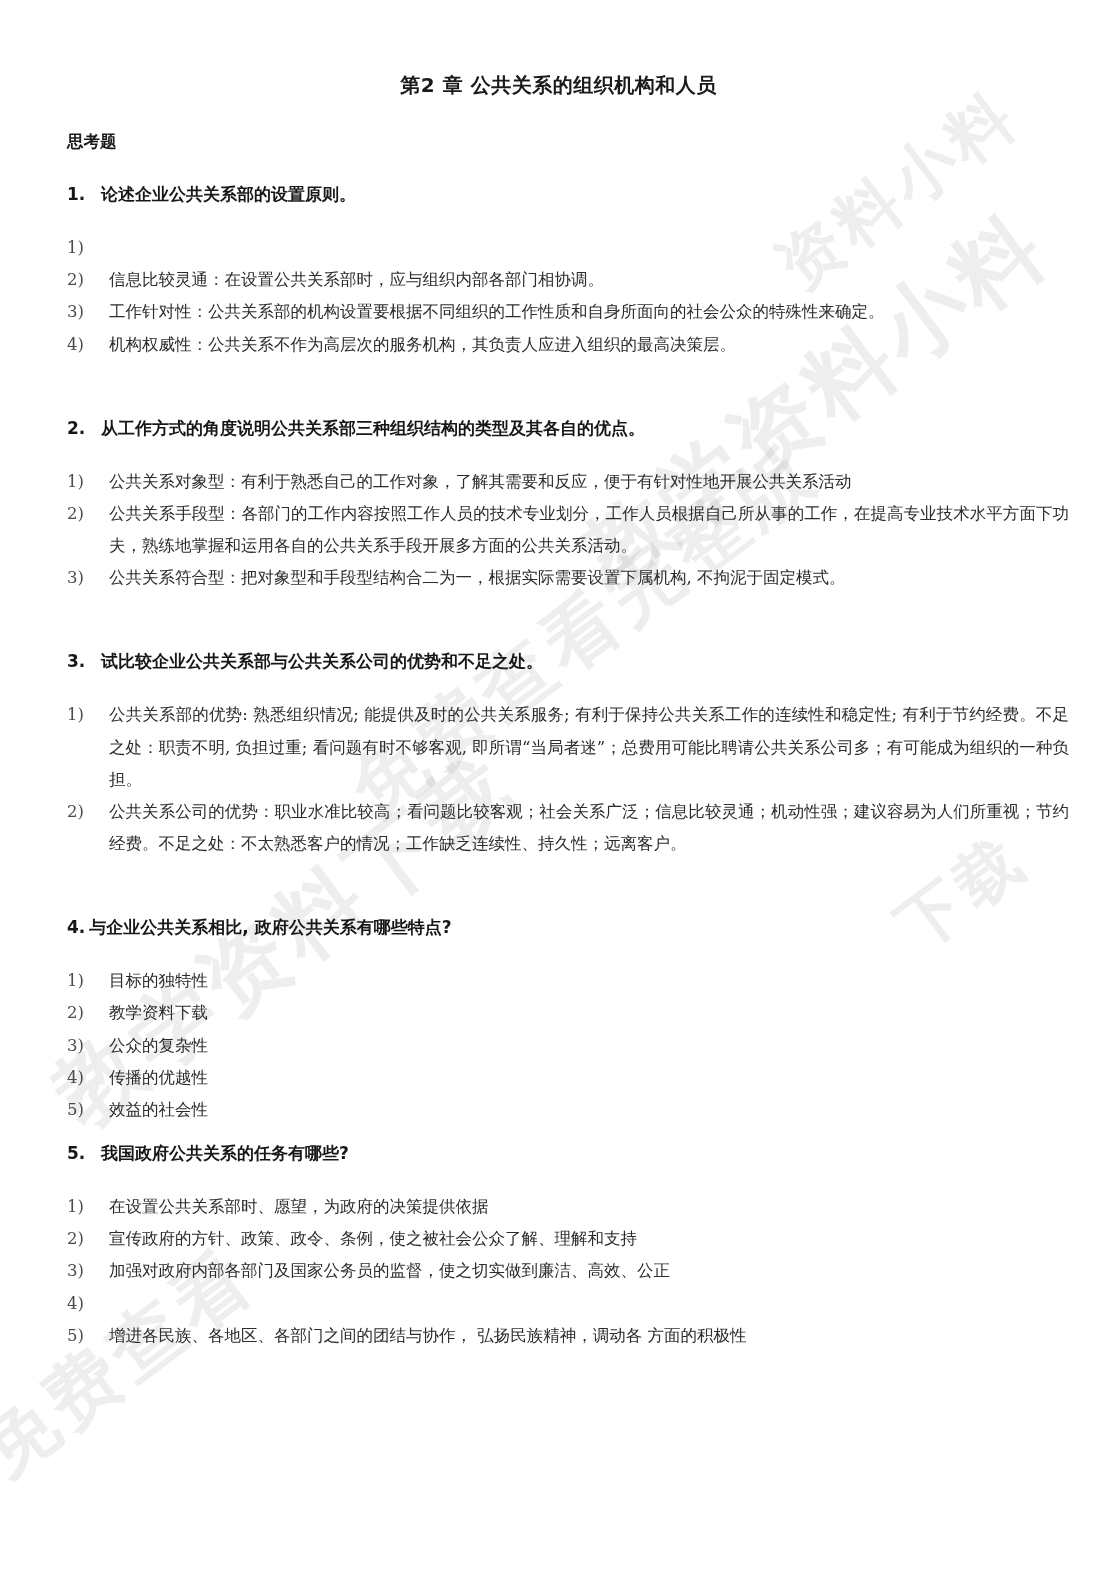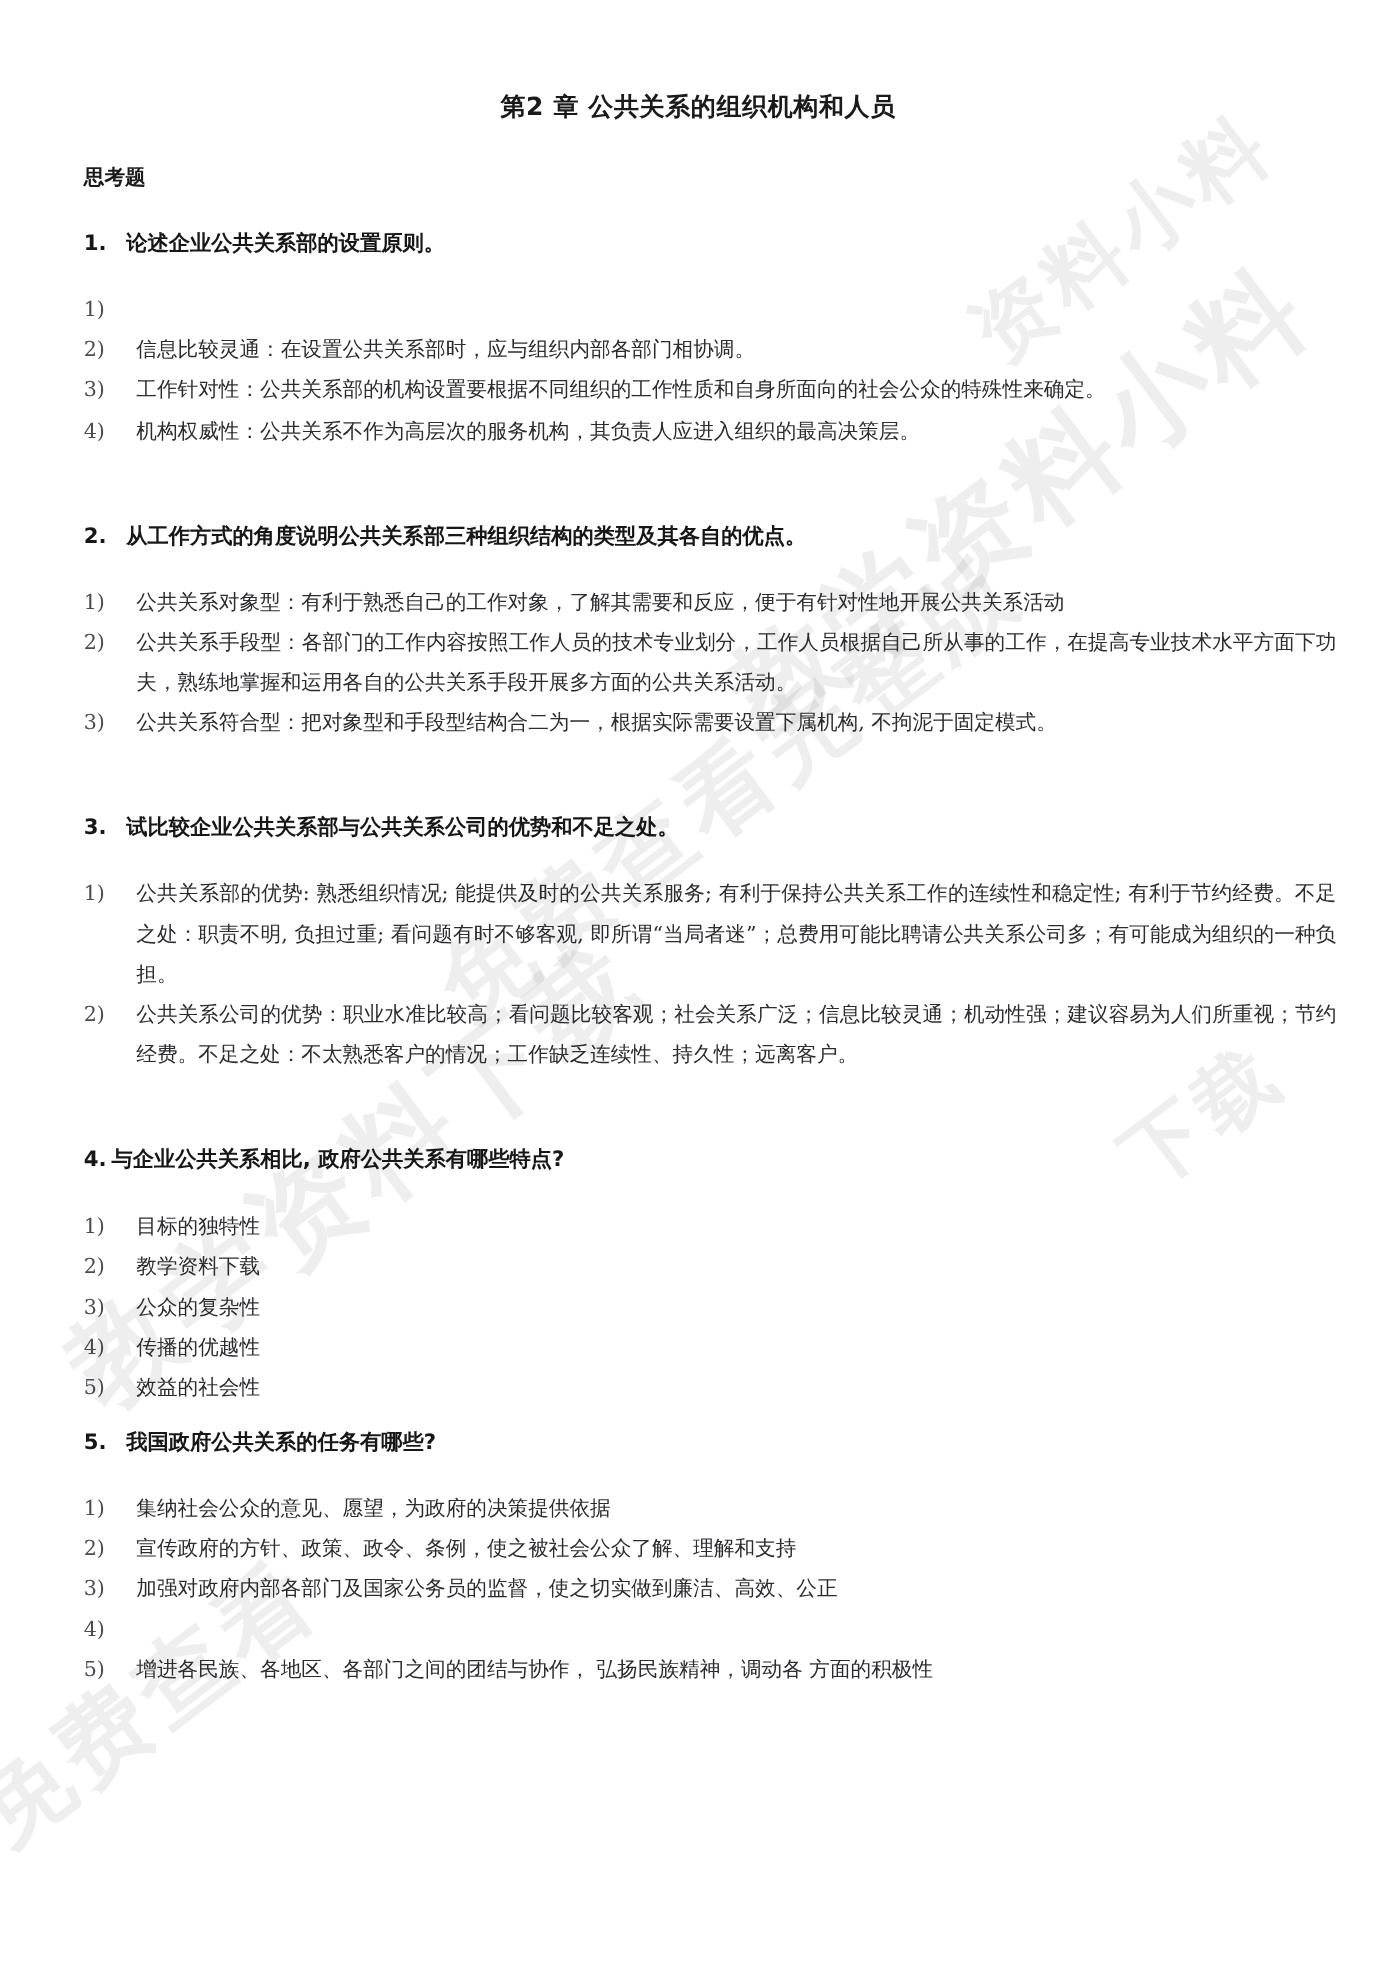--- a/index.html
+++ b/index.html
@@ -231,21 +231,21 @@
           <div class="spacer-sm"></div>
         </div>
         <div style="padding-top: 0px;">
           <div class="q-heading">
             <span class="q-num">5.</span>
             <span class="q-text">我国政府公共关系的任务有哪些?</span>
           </div>
           <div class="gap-q"></div>
           <div class="sub-item">
             <span class="s-num">1)</span>
-            <span class="s-text">集纳社会公众的意见、愿望，为政府的决策提供依据</span>
+            <span class="s-text">在设置公共关系部时、愿望，为政府的决策提供依据</span>
           </div>
           <div class="sub-item">
             <span class="s-num">2)</span>
             <span class="s-text">宣传政府的方针、政策、政令、条例，使之被社会公众了解、理解和支持</span>
           </div>
           <div class="sub-item">
             <span class="s-num">3)</span>
             <span class="s-text">加强对政府内部各部门及国家公务员的监督，使之切实做到廉洁、高效、公正</span>
           </div>
           <div class="sub-item">

